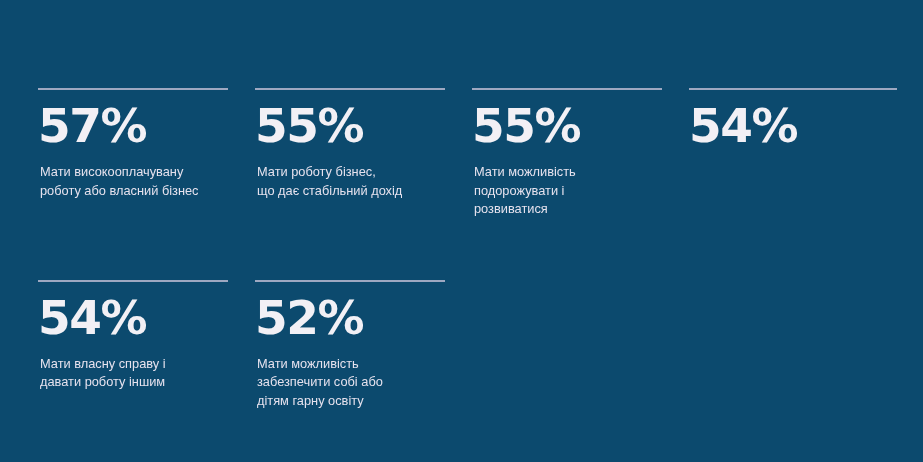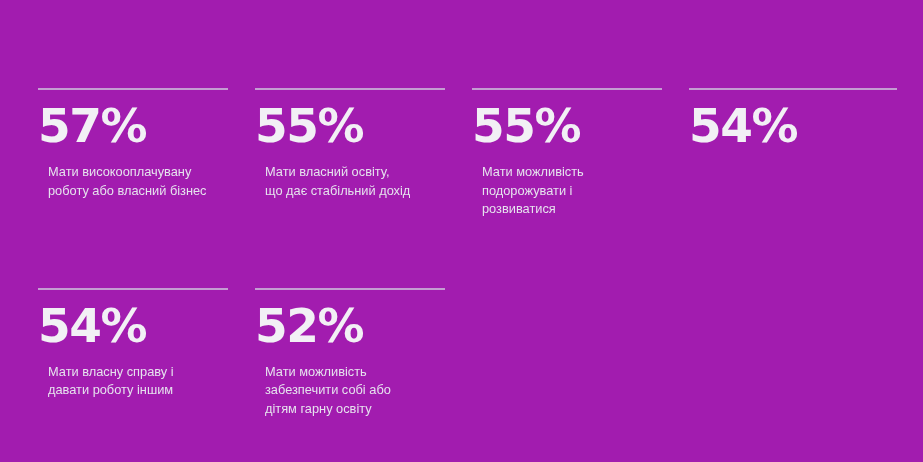--- a/index.html
+++ b/index.html
@@ -10,21 +10,21 @@
     width: 923px;
     height: 462px;
     overflow: hidden;
     font-family: "Liberation Sans", sans-serif;
     background: #7f739e;
   }
   #infographic {
     position: relative;
     width: 923px;
     height: 462px;
-    background: #a21caf;
+    background: #0c4a6e;
     box-sizing: border-box;
   }
   .stats-grid {
     position: absolute;
     left: 38px;
     top: 88px;
     width: 862px;
     display: flex;
     flex-wrap: wrap;
     column-gap: 0px;
@@ -59,42 +59,42 @@
     letter-spacing: -1.5px;
     margin: 0 0 14px 0;
     white-space: nowrap;
   }
   .stat-label {
     font-family: "Liberation Sans", sans-serif;
     font-size: 12.8px;
     font-weight: normal;
     color: #e6e2ee;
     line-height: 18.5px;
-    margin: 10px;
+    margin: 2px;
     white-space: pre-line;
   }
 </style>
 </head>
 <body>
 
 <div id="infographic">
 
   <div class="stats-grid">
 
     <div class="stat-card">
       <div class="divider"></div>
       <div class="stat-value">57%</div>
       <div class="stat-label">Мати високооплачувану
 роботу або власний бізнес</div>
     </div>
 
     <div class="stat-card">
       <div class="divider"></div>
       <div class="stat-value">55%</div>
-      <div class="stat-label">Мати власний освіту,
+      <div class="stat-label">Мати роботу бізнес,
 що дає стабільний дохід</div>
     </div>
 
     <div class="stat-card">
       <div class="divider"></div>
       <div class="stat-value">55%</div>
       <div class="stat-label">Мати можливість
 подорожувати і
 розвиватися</div>
     </div>

